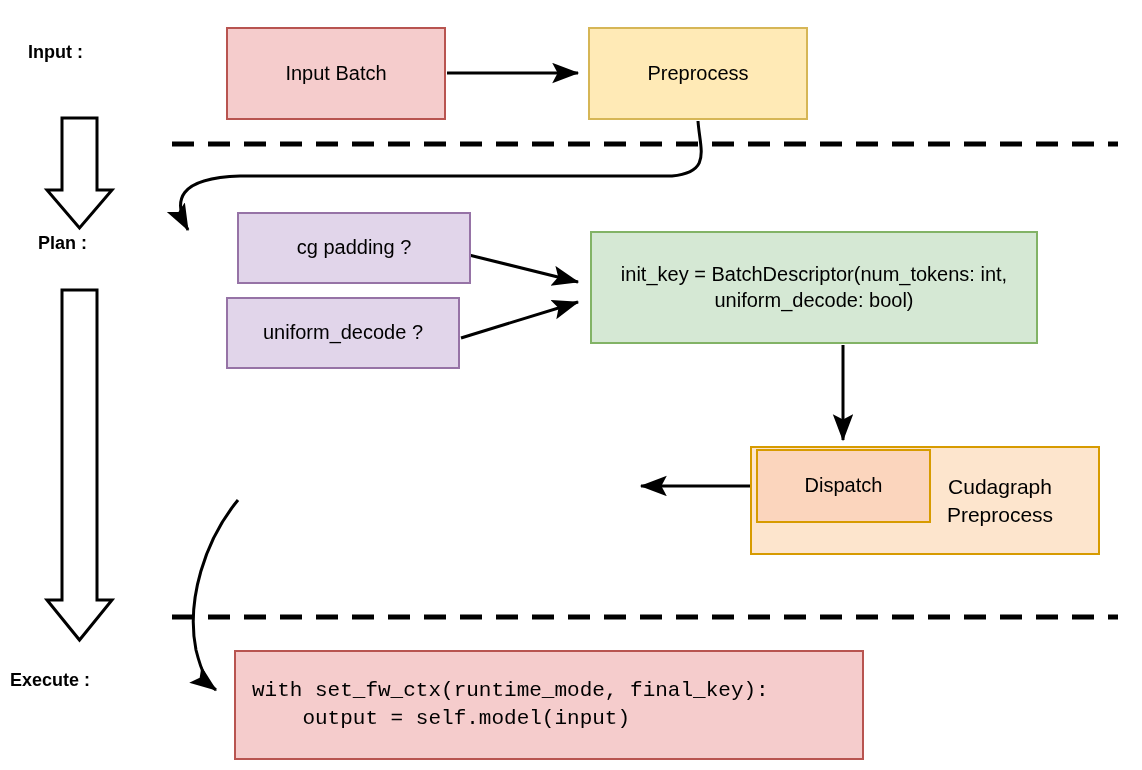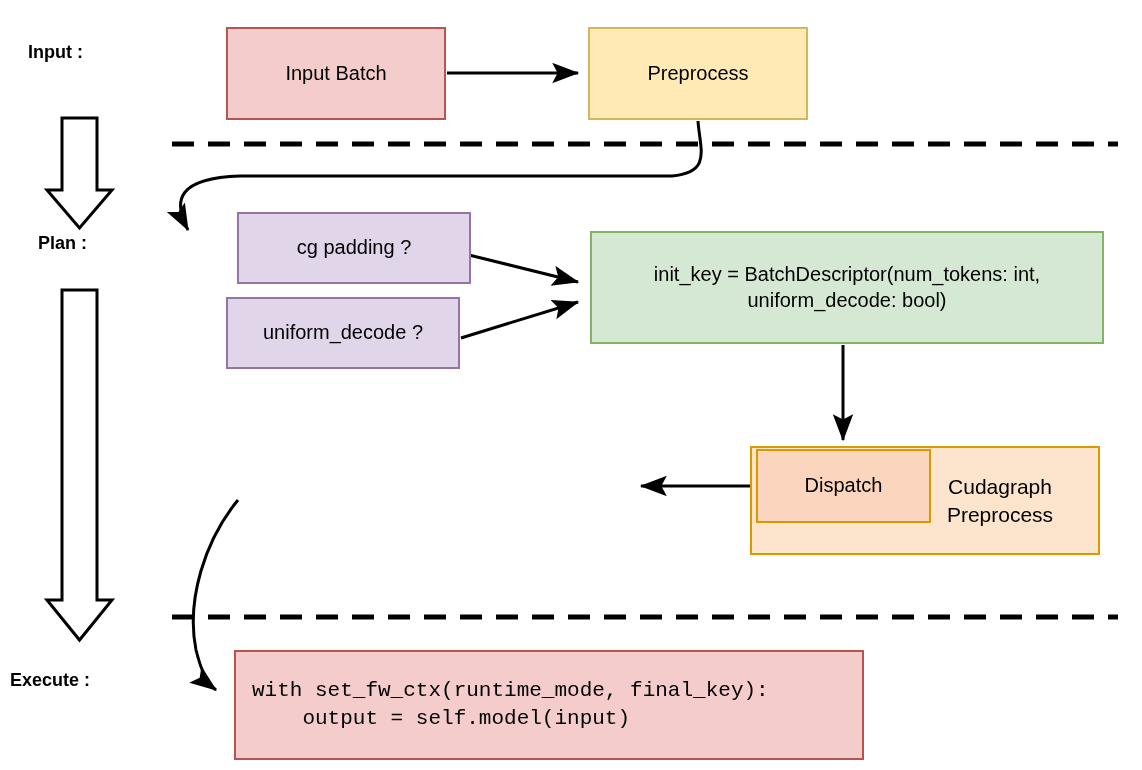--- a/index.html
+++ b/index.html
@@ -103,21 +103,21 @@
   <div class="stage-label" style="left:10px; top:670px;">Execute :</div>
 
   <div class="node" style="left:226px; top:27px; width:220px; height:93px; background:#f5cccc; border-color:#b85450;">Input Batch</div>
 
   <div class="node" style="left:588px; top:27px; width:220px; height:93px; background:#ffeab6; border-color:#d6b656;">Preprocess</div>
 
   <div class="node" style="left:226px; top:212px; width:234px; height:72px; background:#e1d5ea; border-color:#9673a6;margin-left:11px;">cg padding ?</div>
 
   <div class="node" style="left:226px; top:297px; width:234px; height:72px; background:#e1d5ea; border-color:#9673a6;">uniform_decode ?</div>
 
-  <div class="node" style="left:590px; top:231px; width:514px; height:113px; background:#d5e8d4; border-color:#82b366;">init_key = BatchDescriptor(num_tokens: int, uniform_decode: bool)</div>
+  <div class="node" style="left:590px; top:231px; width:448px; height:113px; background:#d5e8d4; border-color:#82b366;">init_key = BatchDescriptor(num_tokens: int, uniform_decode: bool)</div>
 
 
   <div class="node" style="left:750px; top:446px; width:350px; height:109px; background:#fde5cd; border-color:#d79b00; align-items:center; justify-content:flex-end; padding-right:18px;">
     <span class="container-label" style="position:static; width:160px;">Cudagraph Preprocess</span>
   </div>
 
   <div class="node" style="left:756px; top:449px; width:175px; height:74px; background:#fbd5bd; border-color:#d79b00;">Dispatch</div>
 
   <div class="node mono" style="left:234px; top:650px; width:630px; height:110px; background:#f5cccc; border-color:#b85450; padding-left:16px;">with set_fw_ctx(runtime_mode, final_key):
     output = self.model(input)</div>

